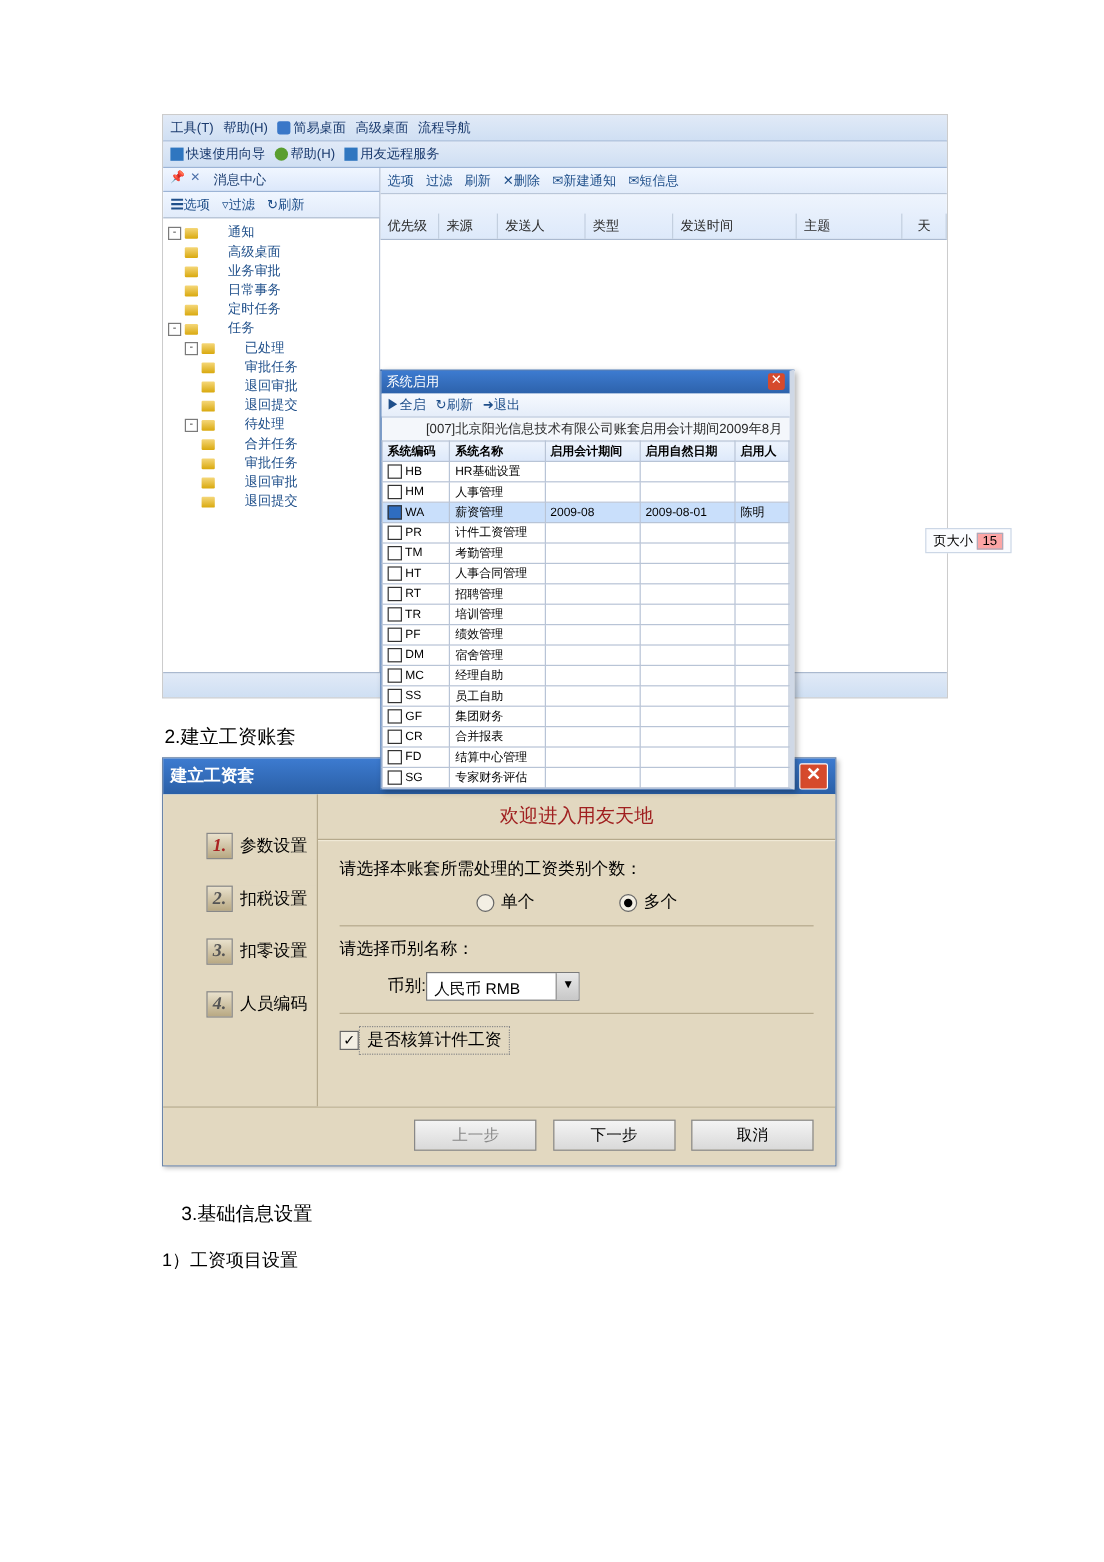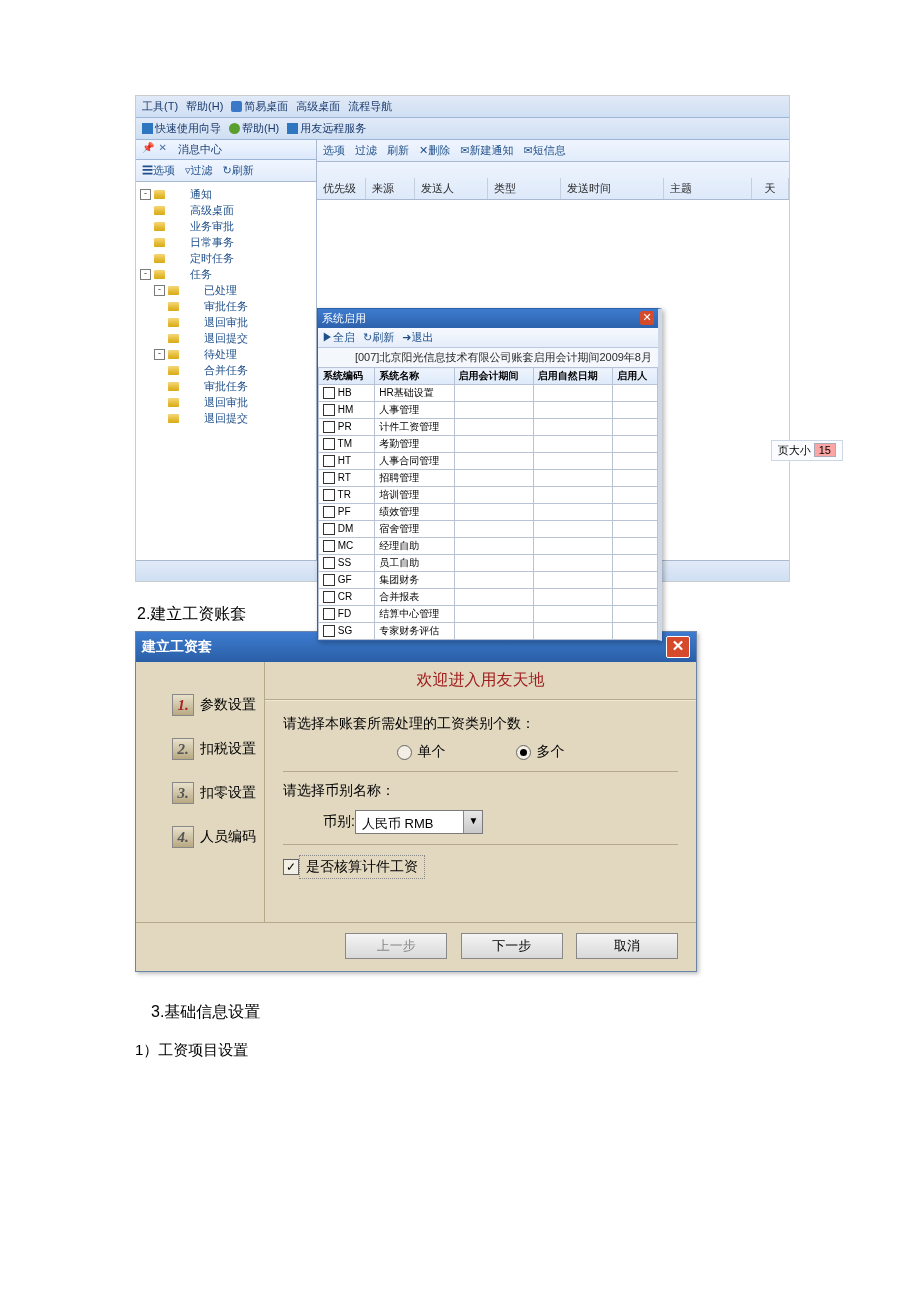--- a/index.html
+++ b/index.html
@@ -436,20 +436,27 @@
                     <td></td>
                     <td></td>
                   </tr>
                   <tr>
                     <td><span class="cb"></span> HM</td>
                     <td>人事管理</td>
                     <td></td>
                     <td></td>
                     <td></td>
                   </tr>
+                  <tr class="sel">
+                    <td><span class="cb on"></span> WA</td>
+                    <td>薪资管理</td>
+                    <td>2009-08</td>
+                    <td>2009-08-01</td>
+                    <td>陈明</td>
+                  </tr>
                   <tr>
                     <td><span class="cb"></span> PR</td>
                     <td>计件工资管理</td>
                     <td></td>
                     <td></td>
                     <td></td>
                   </tr>
                   <tr>
                     <td><span class="cb"></span> TM</td>
                     <td>考勤管理</td>

